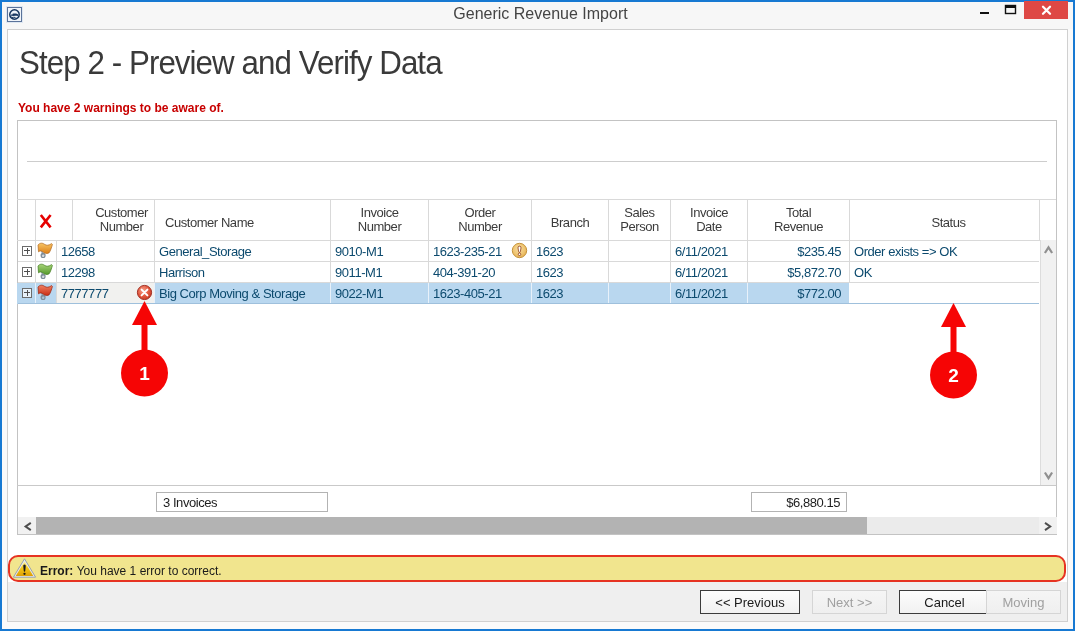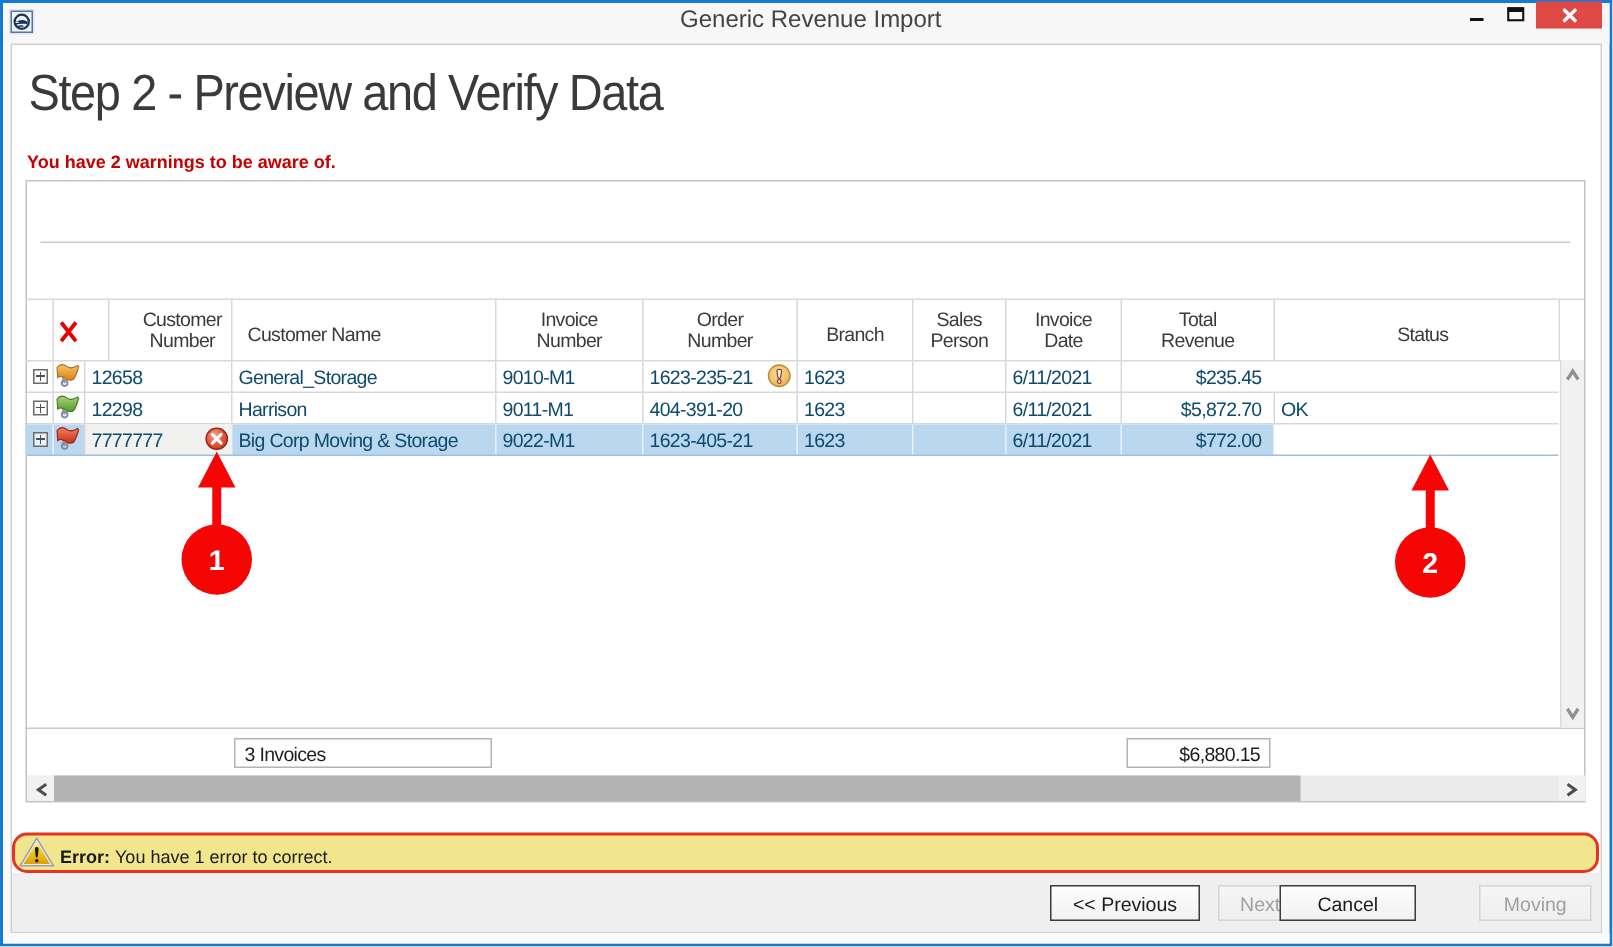--- a/index.html
+++ b/index.html
@@ -78,20 +78,21 @@
   <div class="cell" style="left:-1px;width:18px;border-left:none;"></div>
   <div class="cell" style="left:17px;width:21px;"></div>
   <div class="cell" style="left:38px;width:98px;">12658</div>
   <div class="cell" style="left:136px;width:176px;">General_Storage</div>
   <div class="cell" style="left:312px;width:98px;">9010-M1</div>
   <div class="cell" style="left:410px;width:103px;">1623-235-21</div>
   <div class="cell" style="left:513px;width:77px;">1623</div>
   <div class="cell" style="left:590px;width:62px;"></div>
   <div class="cell" style="left:652px;width:77px;">6/11/2021</div>
   <div class="cell right" style="left:729px;width:102px;">$235.45</div>
+  <div class="cell" style="left:831px;width:190px;">Order exists =&gt; OK</div>
 </div>
 <div class="rowline" style="top:261px;"></div>
 <div class="row" style="top:262px;">
   <div class="cell" style="left:-1px;width:18px;border-left:none;"></div>
   <div class="cell" style="left:17px;width:21px;"></div>
   <div class="cell" style="left:38px;width:98px;">12298</div>
   <div class="cell" style="left:136px;width:176px;">Harrison</div>
   <div class="cell" style="left:312px;width:98px;">9011-M1</div>
   <div class="cell" style="left:410px;width:103px;">404-391-20</div>
   <div class="cell" style="left:513px;width:77px;">1623</div>
@@ -254,15 +255,15 @@
     </defs>
   <path d="M11.5 0.8 L22.6 19.2 L0.4 19.2 Z" fill="#e7e9ec" stroke="#9aa1a8" stroke-width="1"></path>
   <path d="M11.5 3.4 L20.3 18 L2.7 18 Z" fill="url(#tri2)"></path>
   <path d="M11.5 6.6 q1.45 0 1.25 1.5 l-0.5 4.6 q-0.1 1 -0.75 1 t-0.75 -1 l-0.5 -4.6 q-0.2 -1.5 1.25 -1.5 Z" fill="#1a1a1a"></path>
   <circle cx="11.5" cy="15.8" r="1.15" fill="#1a1a1a"></circle>
 </svg>
 <div id="errtext"><b>Error:</b>&nbsp;You have 1 error to correct.</div>
 
 <div class="btn on" style="left:700px;width:100px;">&lt;&lt; Previous</div>
 <div class="btn off" style="left:812px;width:75px;">Next &gt;&gt;</div>
-<div class="btn on" style="left:853px;width:91px;">Cancel</div>
+<div class="btn on" style="left:899px;width:91px;">Cancel</div>
 <div class="btn off" style="left:986px;width:75px;">Moving</div>
 <div id="belowpanel"></div>
 
 </body></html>

